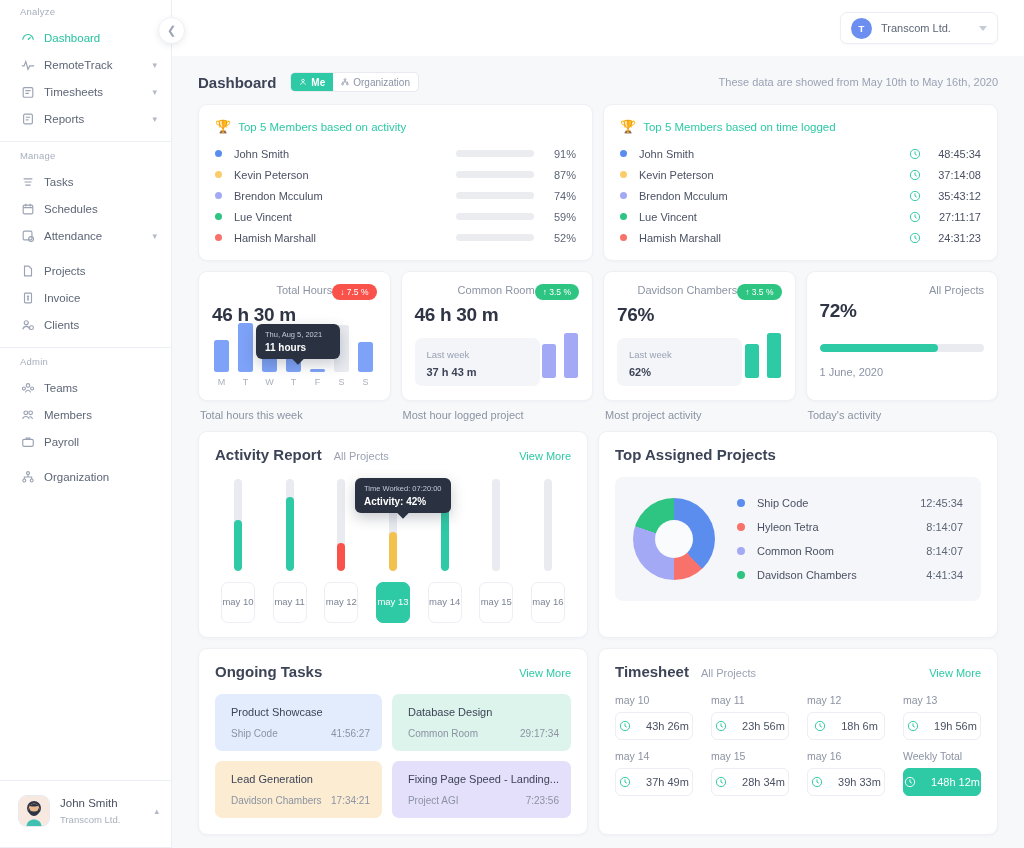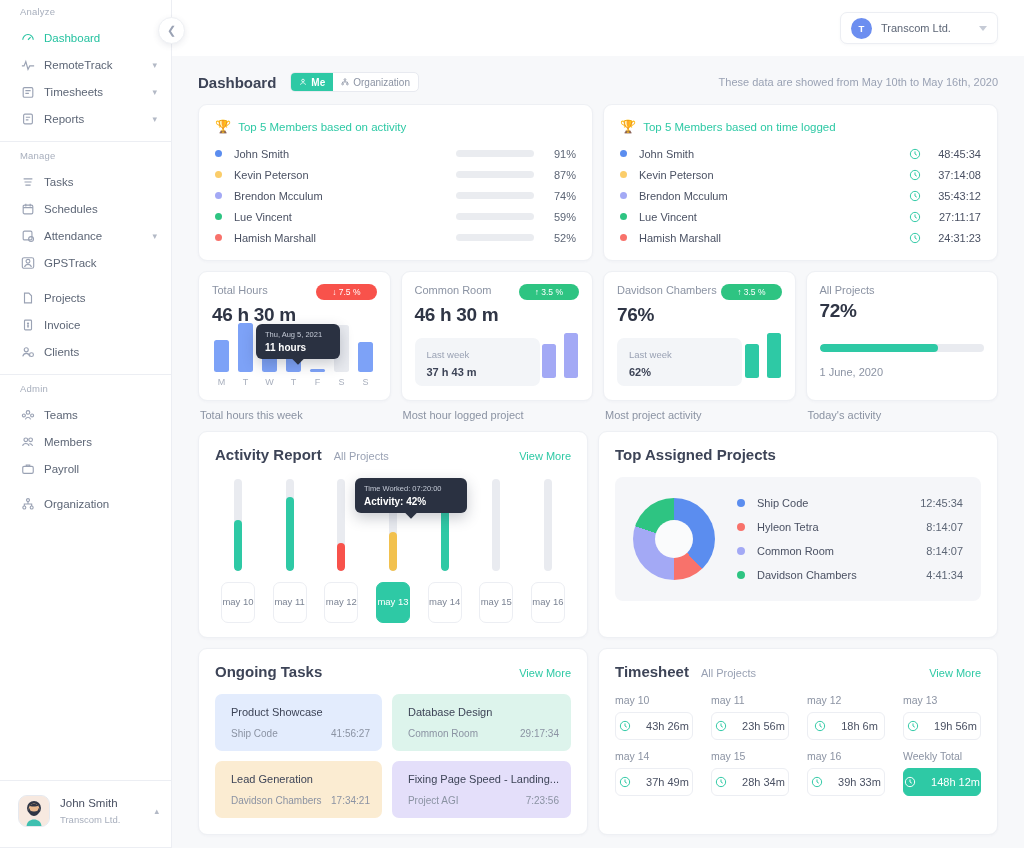--- a/index.html
+++ b/index.html
@@ -112,23 +112,23 @@
     width: 78px; height: 7px; border-radius: 4px; background: #eaecf0; overflow: hidden; margin-right: 14px;
   }
   .bar-fill { height: 100%; border-radius: 4px; }
   .m-pct { font-size: 11px; color: #5d6676; width: 28px; text-align: right; }
   .m-time { font-size: 11px; color: #4a5163; width: 52px; text-align: right; }
   .clock { color: #2ec9a5; margin-right: 8px; display: flex; align-items: center; }
 
   
   .stat-wrap { flex: 1; min-width: 0; }
   .stat-card { padding: 12px 13px 10px 13px; height: 130px; position: relative; overflow: hidden; }
-  .stat-head { display: flex; align-items: flex-start; justify-content: space-between; }
+  .stat-head { display: flex; align-items: flex-start; justify-content: flex-end; }
   .stat-label { font-size: 11px; color: #8b93a3; }
-  .badge { font-size: 8.5px; padding: 3px 16px; border-radius: 10px; color: #fff; font-weight: 500; white-space: nowrap;}
+  .badge { font-size: 8.5px; padding: 3px 8px; border-radius: 10px; color: #fff; font-weight: 500; white-space: nowrap;}
   .badge.down { background: #f8524b; }
   .badge.up { background: #2ec482; }
   .stat-value { font-size: 19px; font-weight: 700; color: #2f3545; margin-top: 4px; letter-spacing: -.3px;}
   .stat-caption { font-size: 11px; color: #8b93a3; padding: 8px 2px 0 2px; }
 
   .minibars { display: flex; align-items: flex-end; gap: 9px; height: 52px; margin-top: 9px; padding-left: 2px;}
   .mb-col { display: flex; flex-direction: column; align-items: center; width: 15px; }
   .mb { width: 15px; border-radius: 2.5px; background: #7da2f7; }
   .mb.ghost { background: #e9ebf0; }
   .mb-lbl { font-size: 9px; color: #a8afbd; margin-top: 5px; }
@@ -275,30 +275,20 @@
     </div>
     <div class="nav-item">
       <span class="ico">
         <svg width="14" height="14" viewBox="0 0 16 16" fill="none" stroke="currentColor" stroke-width="1.3">
             <rect x="2.5" y="2.5" width="10" height="10" rx="1.5"></rect>
             <circle cx="11.5" cy="11.5" r="2.8"></circle>
           </svg>
       </span>
       <span class="lbl">Attendance</span>
       <span class="chev">▾</span>
-    </div>
-    <div class="nav-item">
-      <span class="ico">
-        <svg width="14" height="14" viewBox="0 0 16 16" fill="none" stroke="currentColor" stroke-width="1.3">
-            <circle cx="8" cy="6" r="2.2"></circle>
-            <path d="M4 12.5c.8-2 2.3-3 4-3s3.2 1 4 3"></path>
-            <rect x="1.5" y="2" width="13" height="12" rx="2"></rect>
-          </svg>
-      </span>
-      <span class="lbl">GPSTrack</span>
     </div>
     <div class="nav-gap"></div>
     <div class="nav-item">
       <span class="ico">
         <svg width="14" height="14" viewBox="0 0 16 16" fill="none" stroke="currentColor" stroke-width="1.3">
             <path d="M4 2.5h5l3 3v8H4z"></path>
           </svg>
       </span>
       <span class="lbl">Projects</span>
     </div>
@@ -691,21 +681,21 @@
             </div>
             <div class="act-col">
               <span class="act-track">
                   <span class="act-fill" style="height:0%;background:#e9ebf0"></span>
                 </span>
               <span class="act-chip">
                   <span>may 16</span>
                 </span>
             </div>
           </div>
-          <div class="tooltip-dark" style="left:156px;top:46px;width:112px">
+          <div class="tooltip-dark" style="left:156px;top:46px;width:96px">
             <div class="tt-sub">Time Worked: 07:20:00</div>
             <div class="tt-main">Activity: 42%</div>
             <span class="tt-arrow"></span>
           </div>
         </div>
 
         <div class="card donut-card">
           <div class="card-head">
             <span class="card-title">Top Assigned Projects</span>
           </div>

